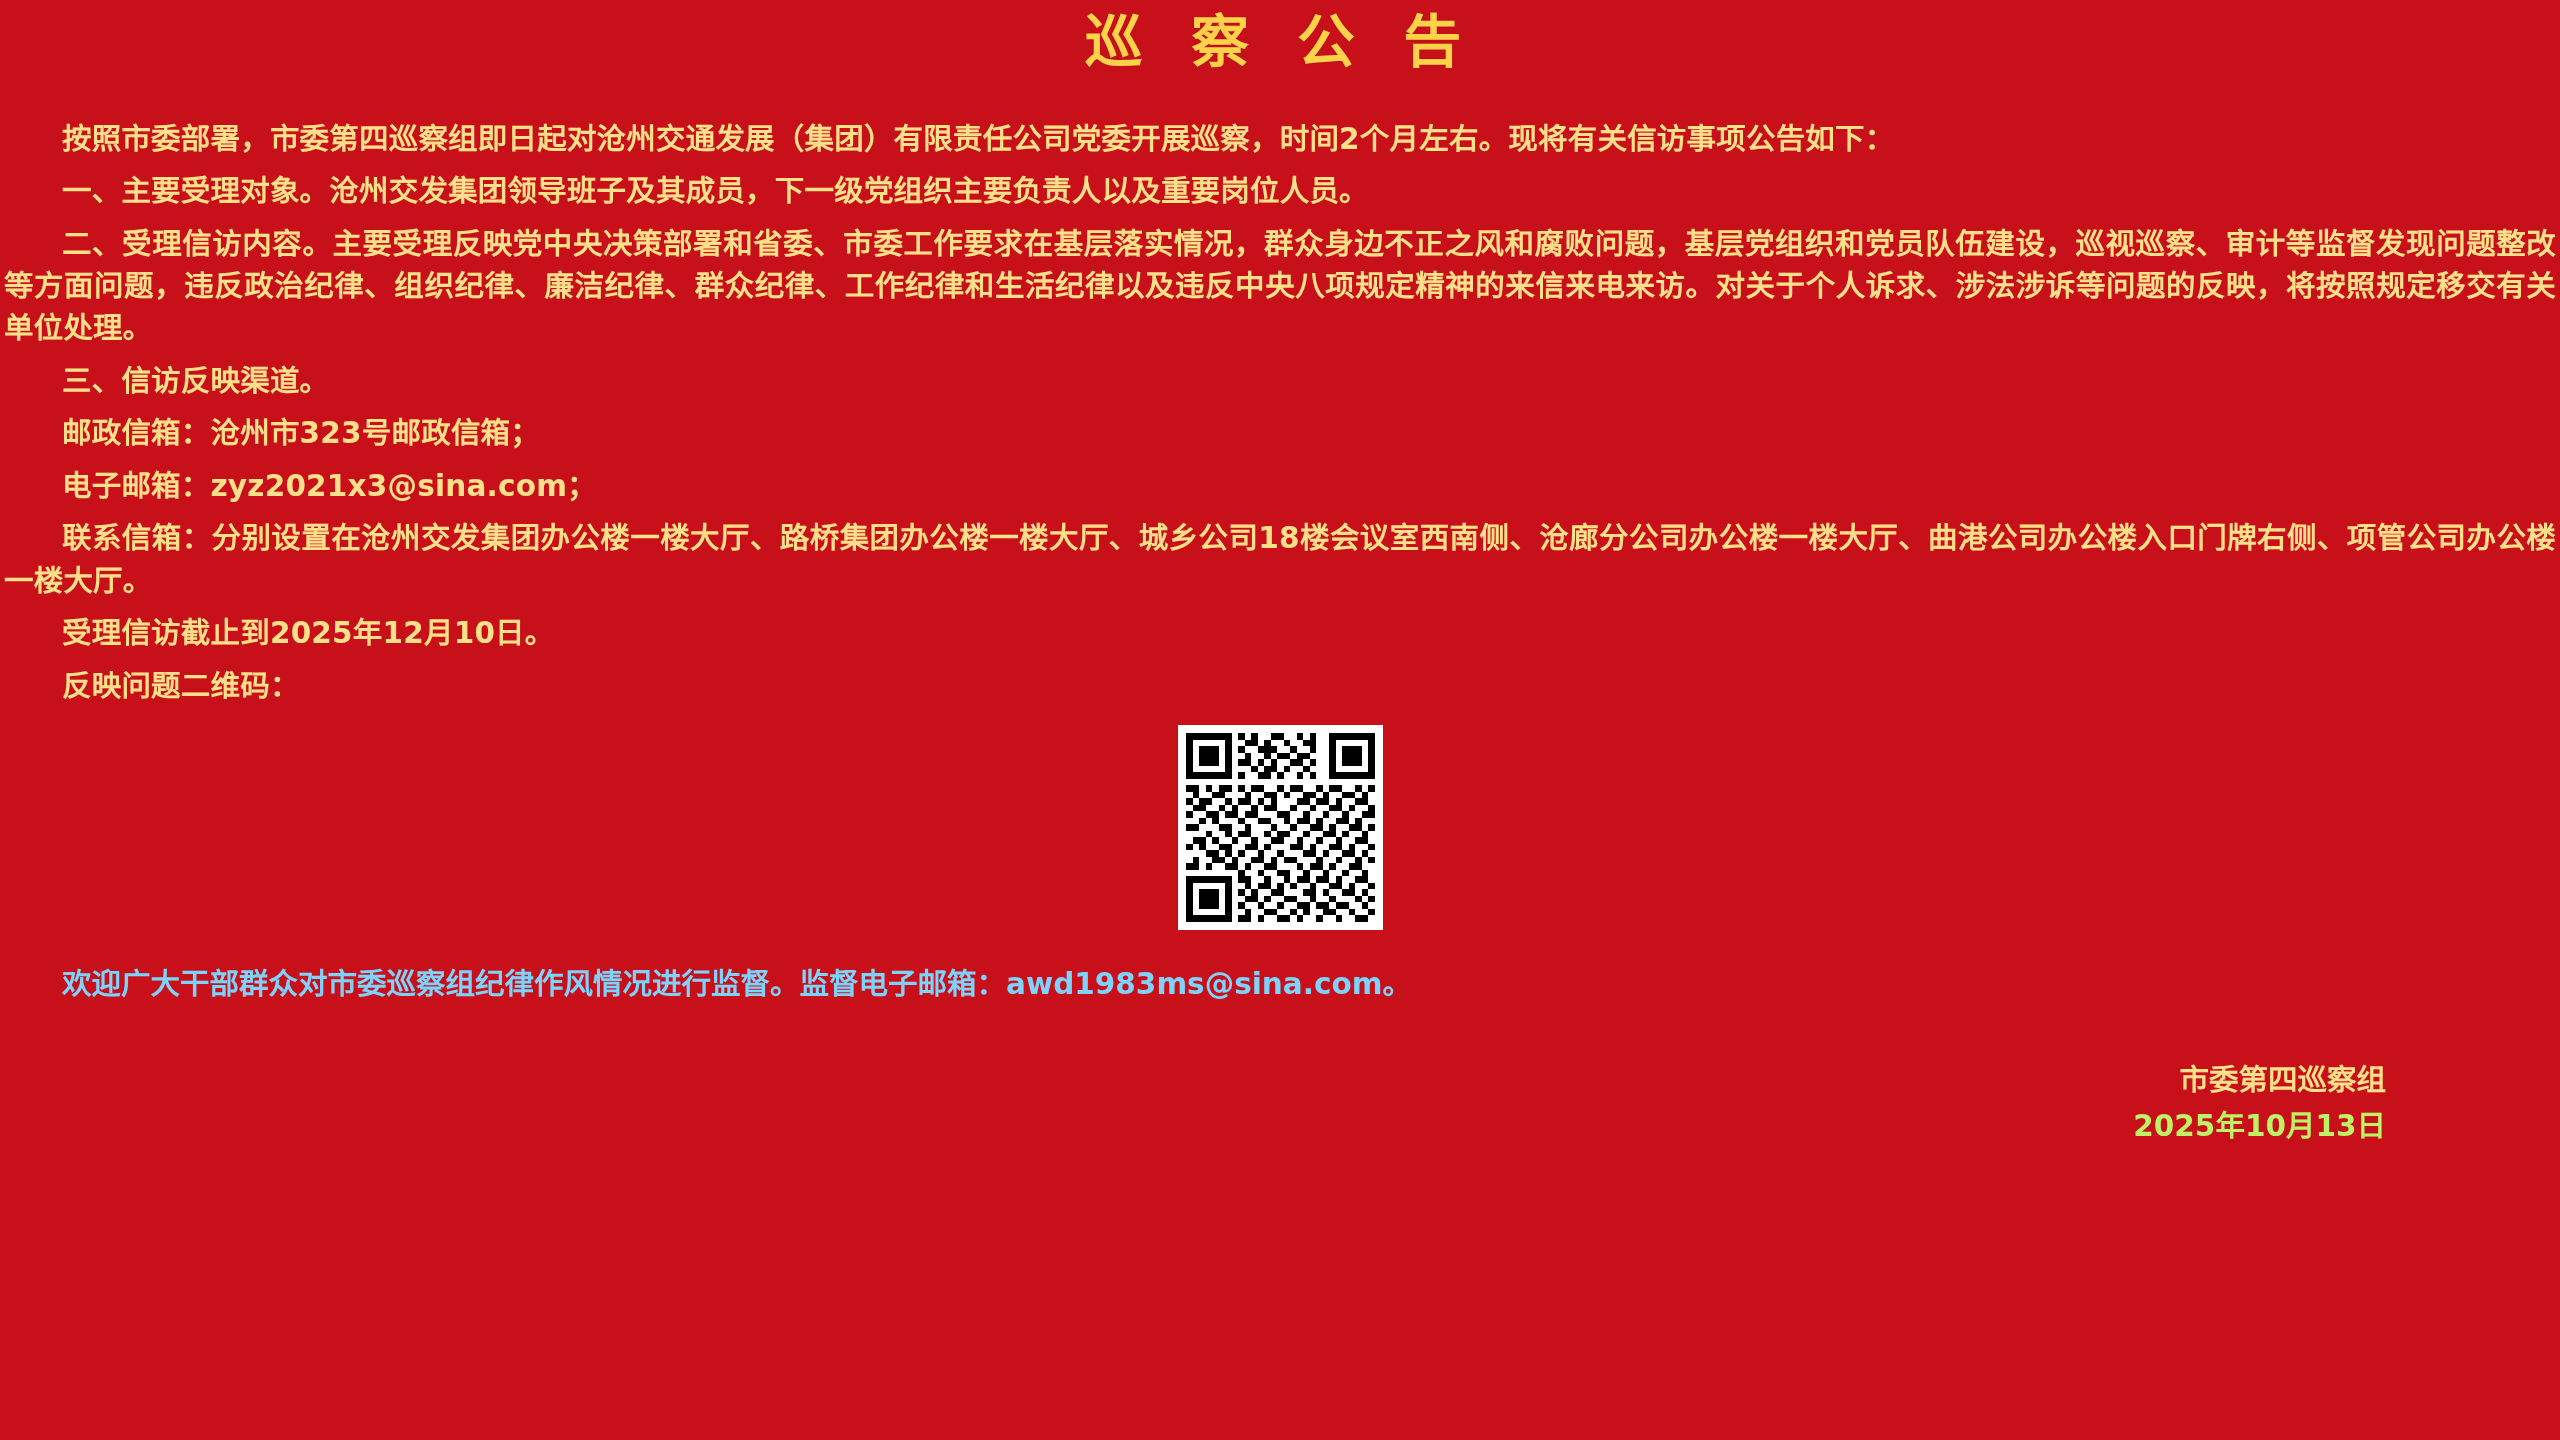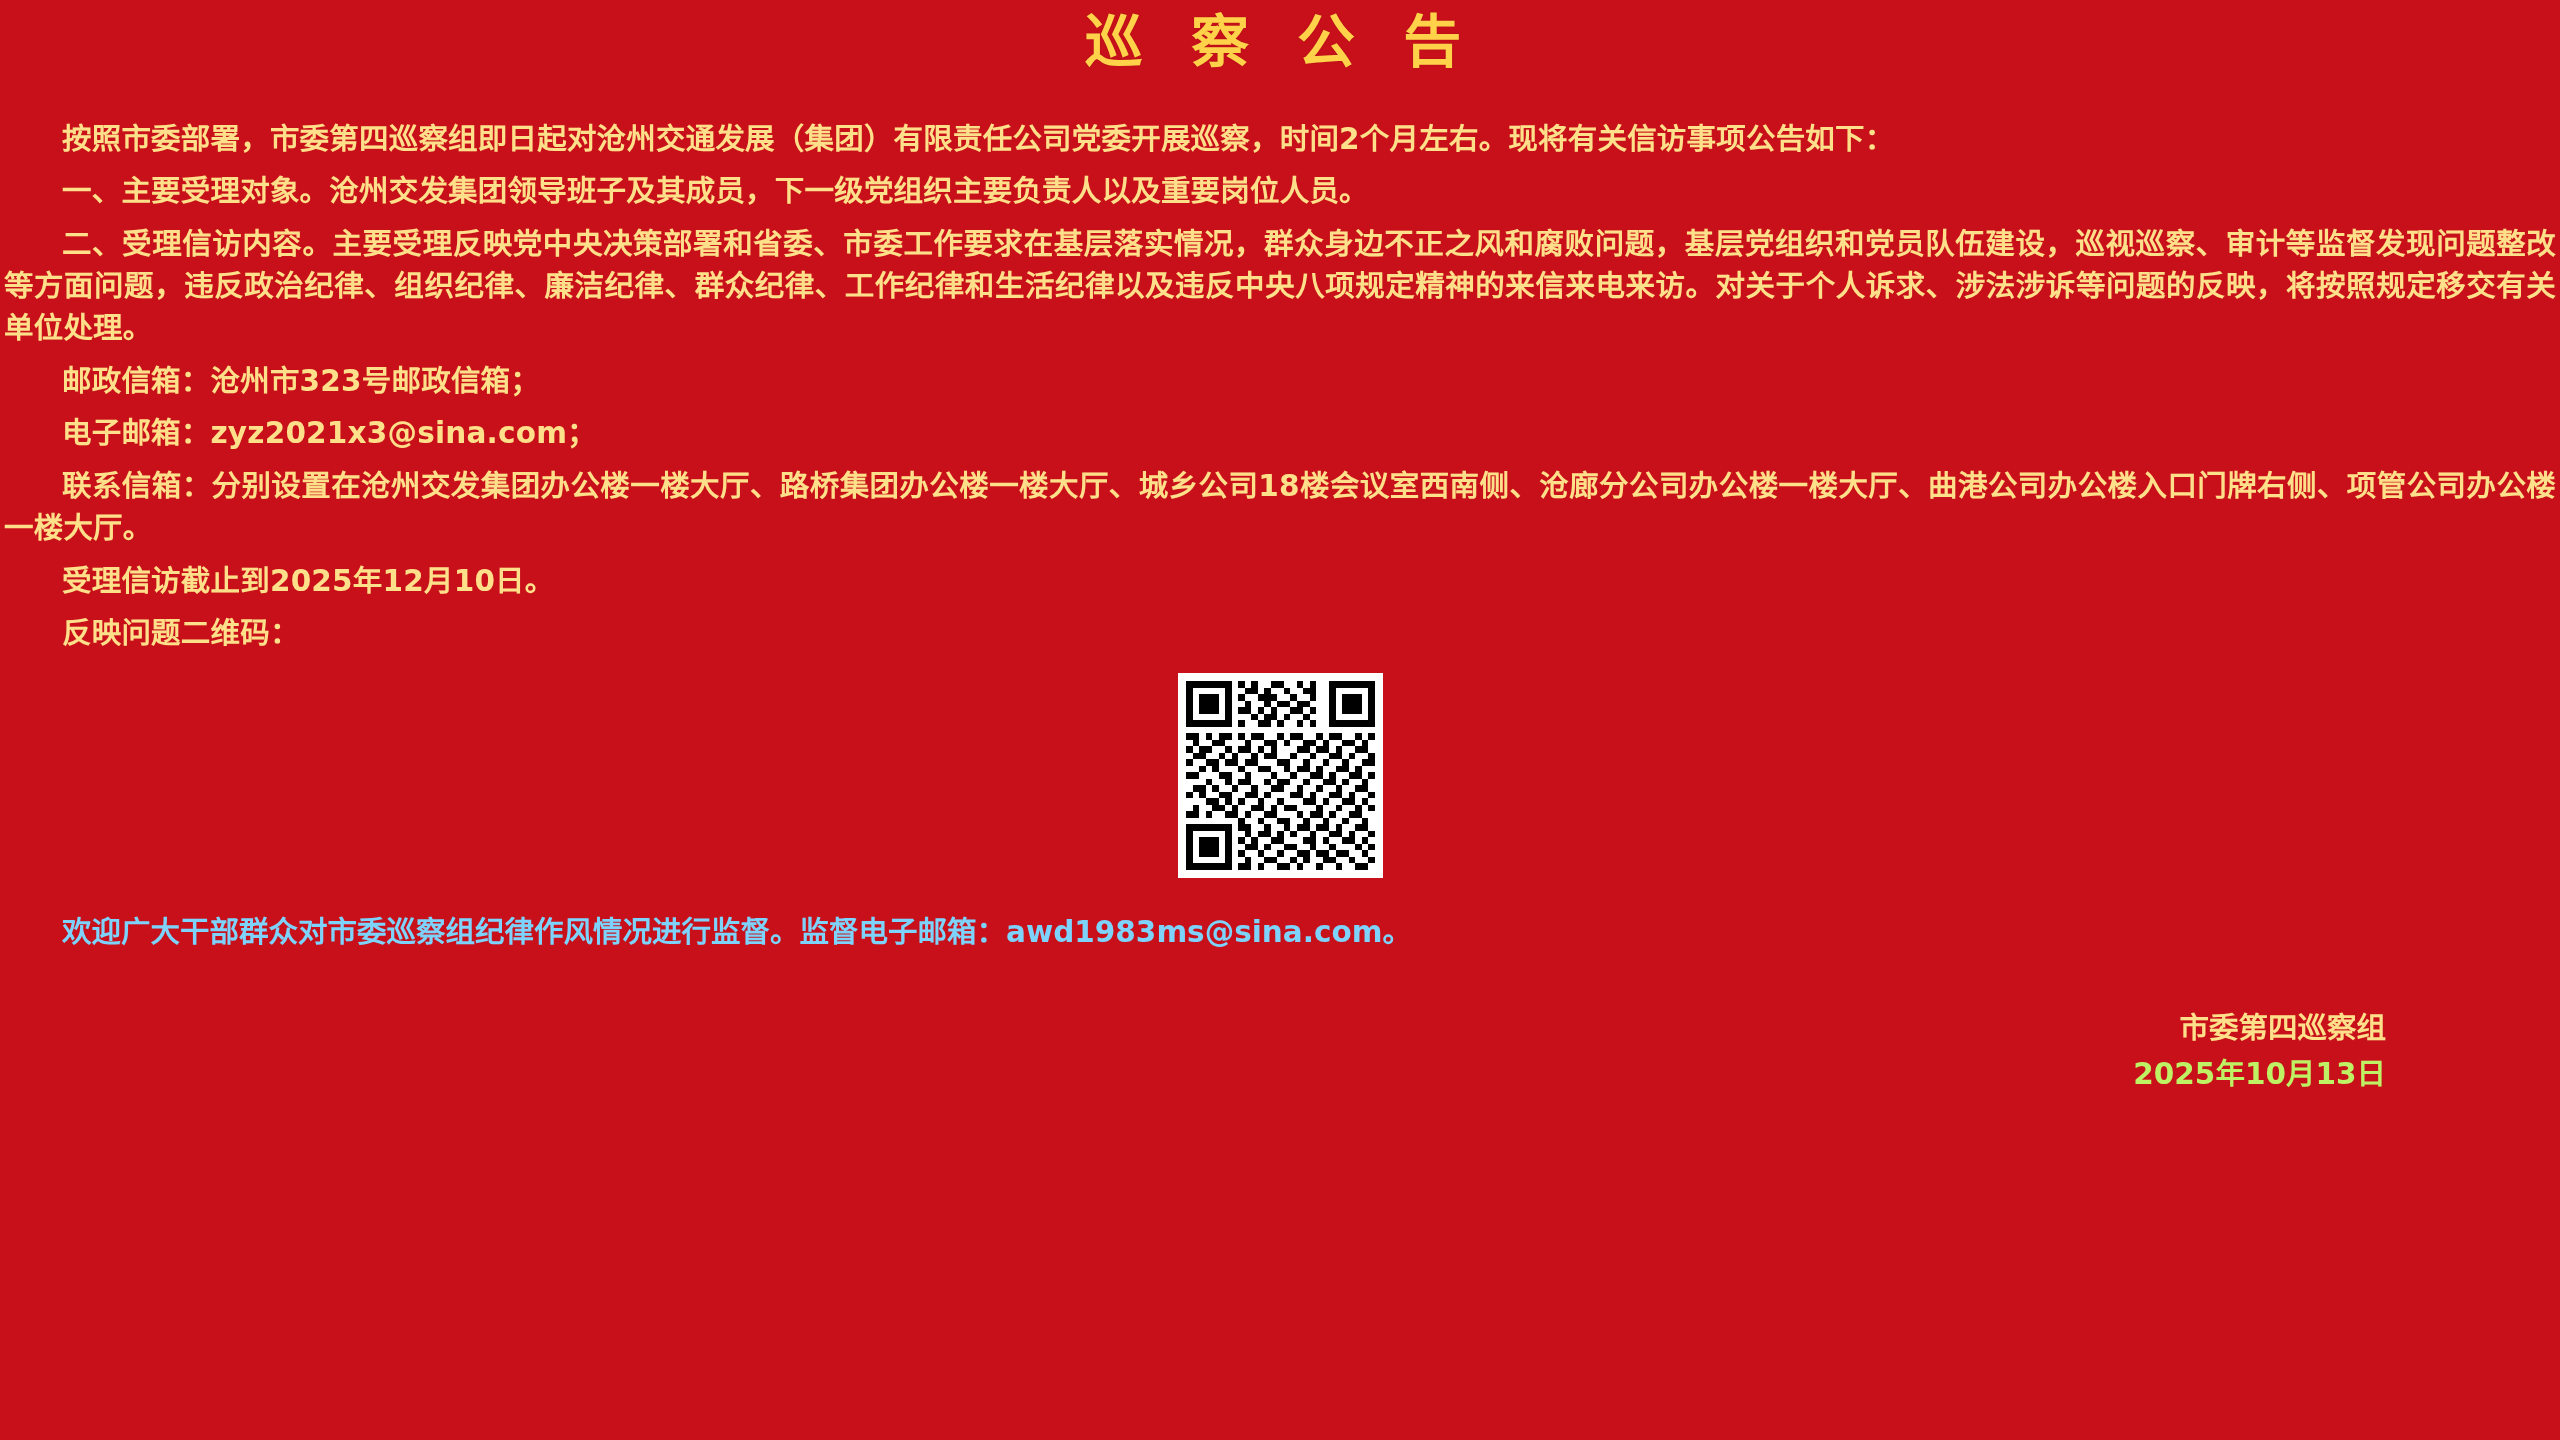--- a/index.html
+++ b/index.html
@@ -93,20 +93,21 @@
 <body>
 
 <div class="poster">
 
   <div class="title">巡 察 公 告</div>
 
   <div class="body-area">
     <p class="para indent">按照市委部署，市委第四巡察组即日起对沧州交通发展（集团）有限责任公司党委开展巡察，时间2个月左右。现将有关信访事项公告如下：</p>
     <p class="para indent">一、主要受理对象。沧州交发集团领导班子及其成员，下一级党组织主要负责人以及重要岗位人员。</p>
     <p class="para indent">二、受理信访内容。主要受理反映党中央决策部署和省委、市委工作要求在基层落实情况，群众身边不正之风和腐败问题，基层党组织和党员队伍建设，巡视巡察、审计等监督发现问题整改等方面问题，违反政治纪律、组织纪律、廉洁纪律、群众纪律、工作纪律和生活纪律以及违反中央八项规定精神的来信来电来访。对关于个人诉求、涉法涉诉等问题的反映，将按照规定移交有关单位处理。</p>
+    <p class="para indent">三、信访反映渠道。</p>
     <p class="para sub">邮政信箱：沧州市323号邮政信箱；</p>
     <p class="para sub">电子邮箱：zyz2021x3@sina.com；</p>
     <p class="para sub">联系信箱：分别设置在沧州交发集团办公楼一楼大厅、路桥集团办公楼一楼大厅、城乡公司18楼会议室西南侧、沧廊分公司办公楼一楼大厅、曲港公司办公楼入口门牌右侧、项管公司办公楼一楼大厅。</p>
     <p class="para sub">受理信访截止到2025年12月10日。</p>
     <p class="para sub">反映问题二维码：</p>
 
     <div class="qr-wrap">
       <div class="qr">
         <svg viewBox="0 0 29 29" width="189" height="189" shape-rendering="crispEdges" aria-label="QR code">
           <rect width="29" height="29" fill="#ffffff"></rect>

